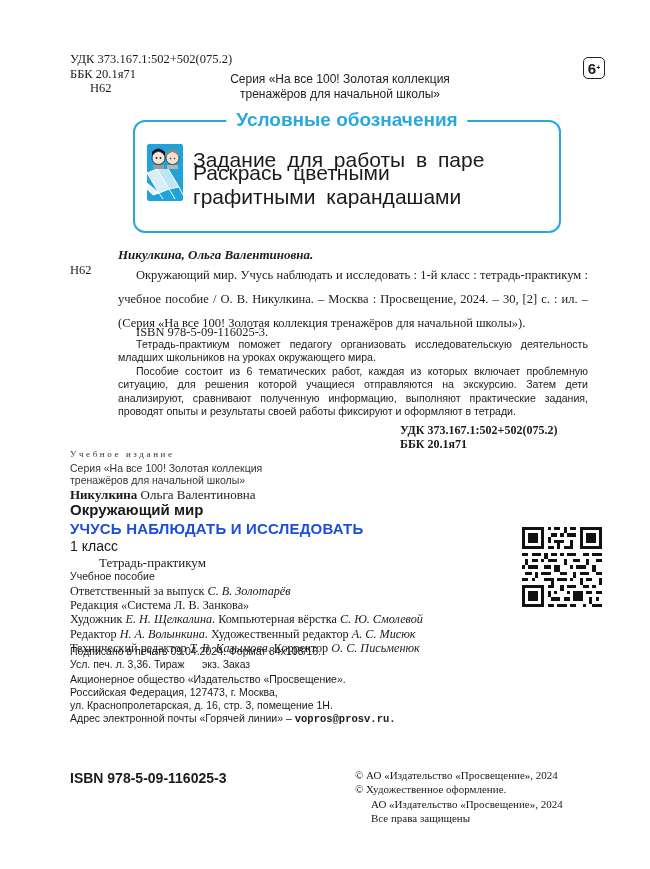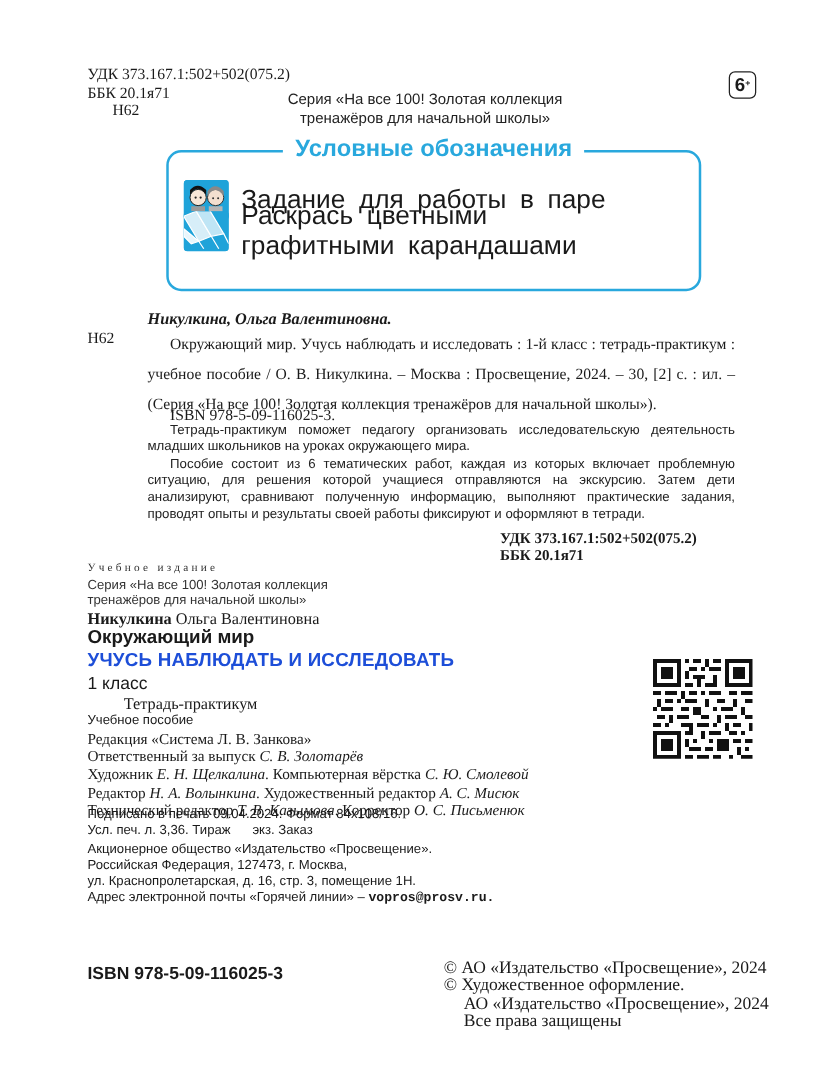--- a/index.html
+++ b/index.html
@@ -55,21 +55,21 @@
     #credits i { font-style: italic; }
     #print-info { left: 70px; top: 645px; font-family: "Liberation Sans", sans-serif; font-size: 10.5px; line-height: 12.8px; }
     #publisher { left: 70px; top: 673px; font-family: "Liberation Sans", sans-serif; font-size: 10.5px; line-height: 12.8px; }
     #hotline { left: 70px; top: 712px; font-family: "Liberation Sans", sans-serif; font-size: 10.5px; }
     #hotline b { font-weight: bold; font-family: Liberation Mono, monospace; }
 
     #qr { left: 522px; top: 527px; width: 80px; height: 80px; }
 
     
     #isbn-footer { left: 70px; top: 770px; font-family: "Liberation Sans", sans-serif; font-weight: bold; font-size: 14px; }
-    #copyright { left: 355px; top: 768px; font-size: 14px; line-height: 14.3px; }
+    #copyright { left: 355px; top: 768px; font-size: 11px; line-height: 14.3px; }
     #copyright .ind { padding-left: 16px; }
   </style>
 </head>
 <body>
 
 <div id="udk-top" class="abs serif">
   <div>УДК 373.167.1:502+502(075.2)</div>
   <div>ББК 20.1я71</div>
   <div class="h62">Н62</div>
 </div>
@@ -143,22 +143,22 @@
   <div>тренажёров для начальной школы»</div>
 </div>
 <div id="author-mixed" class="abs serif"><b>Никулкина</b> <span>Ольга Валентиновна</span></div>
 <div id="subject" class="abs">Окружающий мир</div>
 <div id="title-caps" class="abs">УЧУСЬ НАБЛЮДАТЬ И ИССЛЕДОВАТЬ</div>
 <div id="grade" class="abs">1 класс</div>
 <div id="type1" class="abs serif">Тетрадь-практикум</div>
 <div id="type2" class="abs">Учебное пособие</div>
 
 <div id="credits" class="abs serif">
+  <div><span>Ответственный за выпуск </span><i>С. В. Золотарёв</i></div>
   <div>Редакция «Система Л. В. Занкова»</div>
-  <div><span>Ответственный за выпуск </span><i>С. В. Золотарёв</i></div>
   <div><span>Художник </span><i>Е. Н. Щелкалина</i><span>. Компьютерная вёрстка </span><i>С. Ю. Смолевой</i></div>
   <div><span>Редактор </span><i>Н. А. Волынкина</i><span>. Художественный редактор </span><i>А. С. Мисюк</i></div>
   <div><span>Технический редактор </span><i>Т. В. Казымова</i><span>. Корректор </span><i>О. С. Письменюк</i></div>
 </div>
 
 <div id="print-info" class="abs">
   <div>Подписано в печать 09.04.2024. Формат 84x108/16.</div>
   <div style="white-space:pre">Усл. печ. л. 3,36. Тираж      экз. Заказ</div>
 </div>
 

